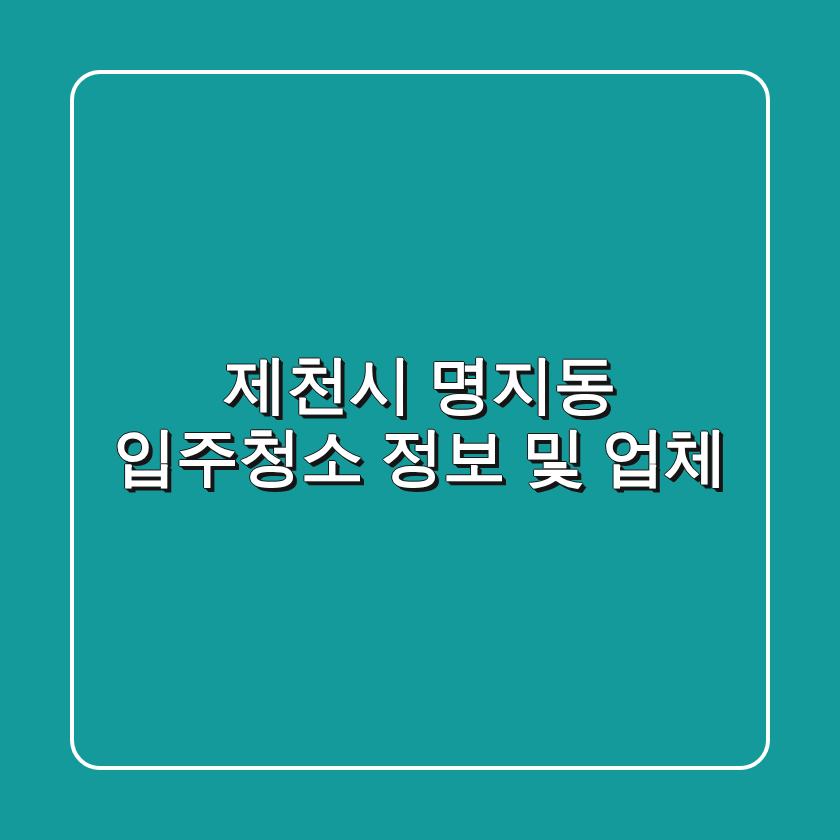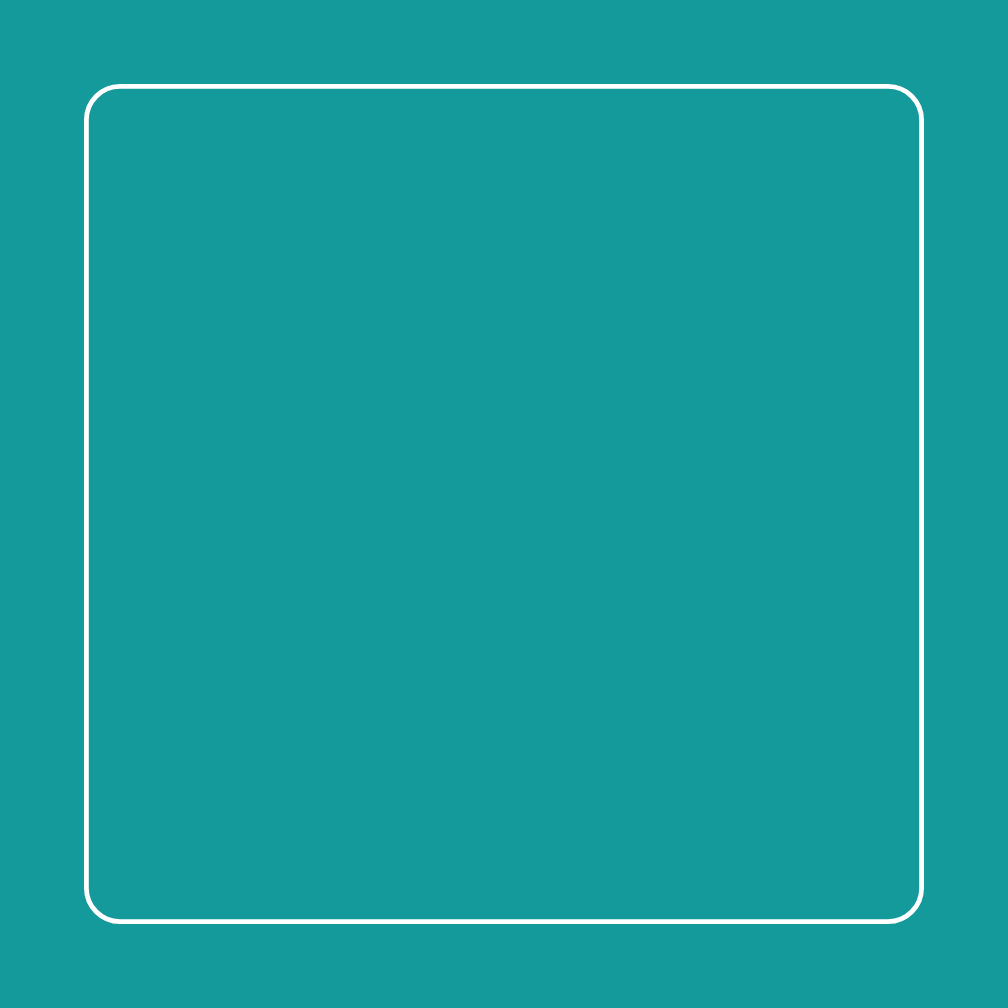--- a/index.html
+++ b/index.html
@@ -71,15 +71,17 @@
   }
 </style>
 </head>
 <body>
 
 <div id="thumbnail-card">
 
   <div id="inner-frame-border"></div>
 
   <div id="title-block">
+    <span class="title-line">제천시 명지동</span>
+    <span class="title-line">입주청소 정보 및 업체</span>
   </div>
 
 </div>
 
 </body></html>

